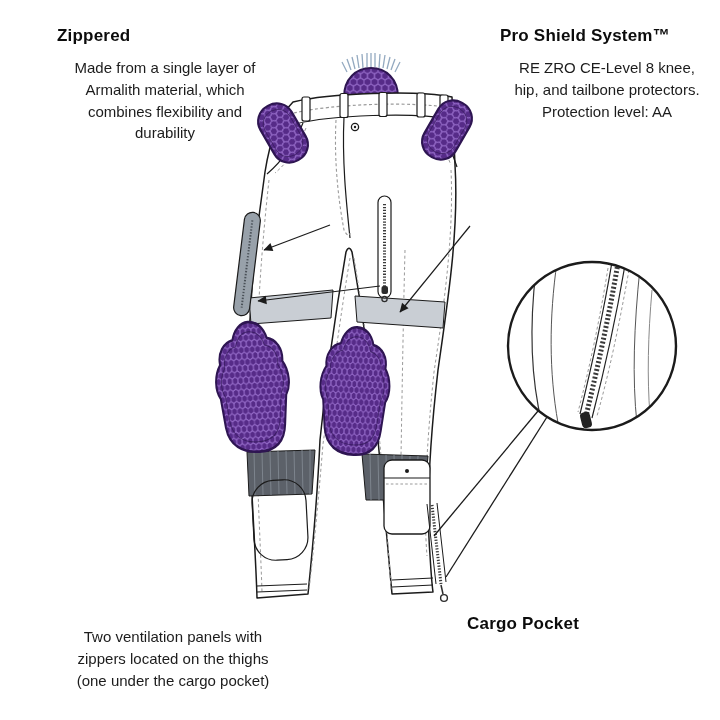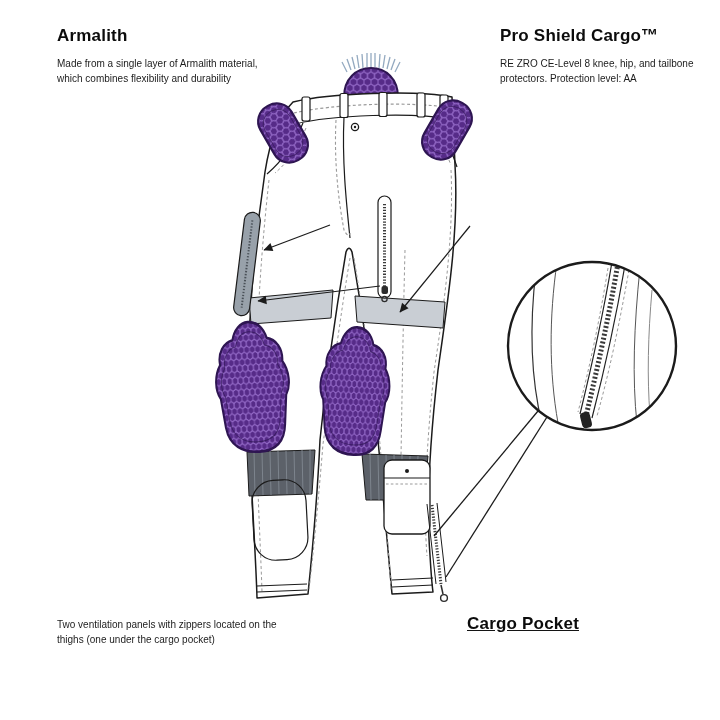--- a/index.html
+++ b/index.html
@@ -7,25 +7,25 @@
     --protector:#562b88; --protector-outline:#2e1552; --hexline:#9268c6;
     --vent:#98a1aa; --band:#5c6169; --band-light:#c9ced4;
     --bristle:#93a9c0; --stitch:#9a9a9a;
   }
   *{box-sizing:border-box;}
   body{margin:0;background:var(--background);font-family:"Liberation Sans",sans-serif;}
   .stage{position:relative;width:720px;height:720px;background:var(--background);overflow:hidden;}
   .stage svg{position:absolute;left:0;top:0;}
   .note{position:absolute;color:var(--text);}
   .note h3{margin:0 0 11px 0;font-size:17px;font-weight:700;letter-spacing:.2px;color:#0c0c0c;}
-  .note p{margin:0;font-size:10px;line-height:1.45;color:#1c1c1c;}
+  .note p{margin:8px;font-size:15px;line-height:1.45;color:#1c1c1c;text-align:center;}
   .tl{left:57px;top:26px;width:216px;}
   .tr{left:500px;top:26px;width:214px;}
   .bl{left:57px;top:618px;width:232px;}
-  .br{left:467px;top:614px;width:224px;text-decoration:underline;}
+  .br{left:467px;top:614px;width:224px;}
 </style>
 </head>
 <body>
 
 <div class="stage">
 
   <svg width="720" height="720" viewBox="0 0 720 720">
     <defs>
       <pattern id="hexpat" width="5.2" height="9" patternUnits="userSpaceOnUse" patternTransform="scale(1.35)">
         <rect width="5.2" height="9" style="fill:var(--protector)"></rect>
@@ -210,25 +210,25 @@
         <path d="M608,268 C600,318 590,366 578,412" stroke="#9a9a9a" stroke-width="1" stroke-dasharray="3,2.4"></path>
         <path d="M629,270 C620,320 610,370 597,416" stroke="#9a9a9a" stroke-width="1" stroke-dasharray="3,2.4"></path>
         <rect x="-5" y="-8" width="10" height="16" rx="4" transform="translate(586,420) rotate(-14)" fill="#222222"></rect>
         <circle cx="581" cy="434" r="5.5" stroke="#222222" stroke-width="1.6"></circle>
       </g>
       <circle cx="592" cy="346" r="84" fill="none" style="stroke:var(--line)" stroke-width="2.4"></circle>
     </g>
   </svg>
 
   <div class="note tl">
-    <h3>Armalith</h3>
+    <h3>Zippered</h3>
     <p>Made from a single layer of Armalith material, which combines flexibility and durability</p>
   </div>
   <div class="note tr">
-    <h3>Pro Shield Cargo™</h3>
+    <h3>Pro Shield System™</h3>
     <p>RE ZRO CE-Level 8 knee, hip, and tailbone protectors. Protection level: AA</p>
   </div>
   <div class="note bl">
     <p>Two ventilation panels with zippers located on the thighs (one under the cargo pocket)</p>
   </div>
   <div class="note br">
     <h3>Cargo Pocket</h3>
   </div>
 
 </div>

